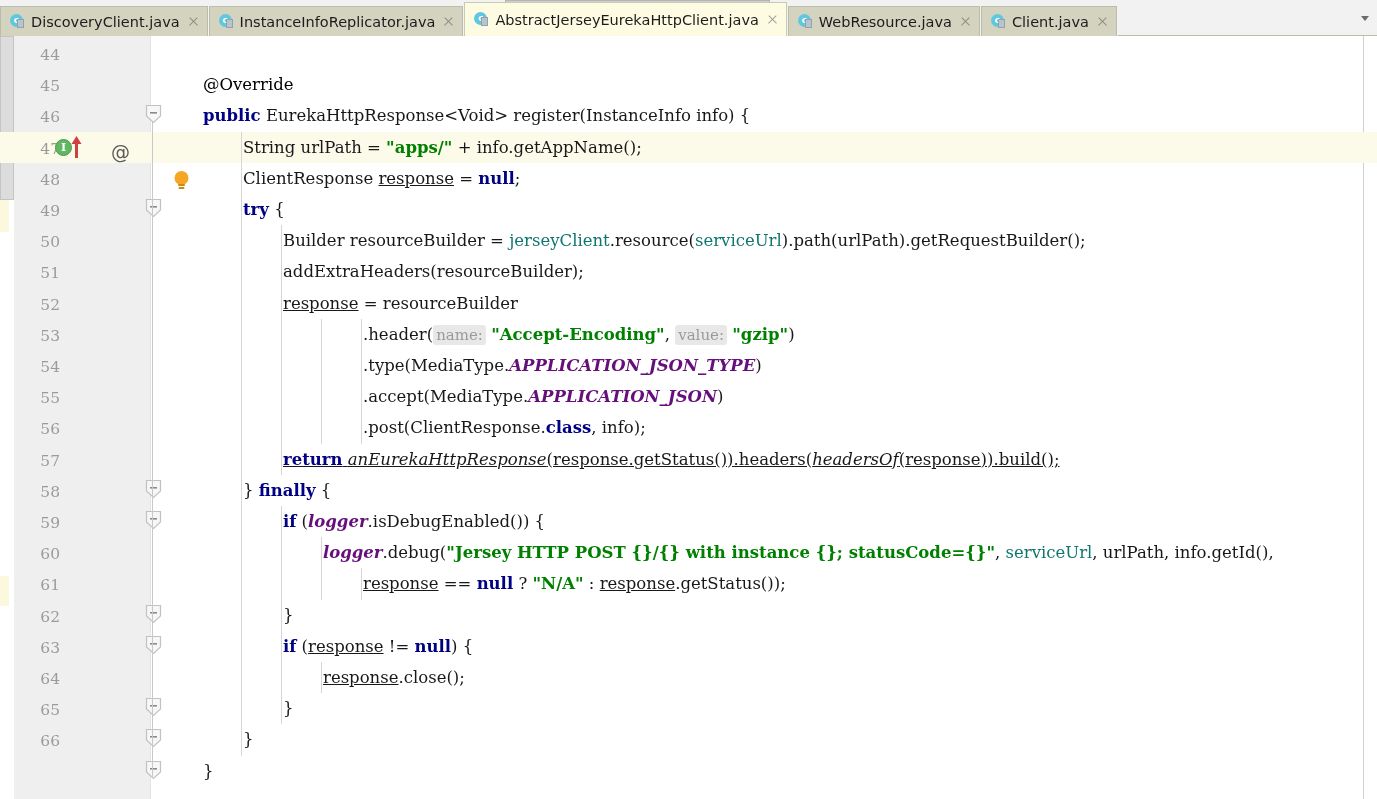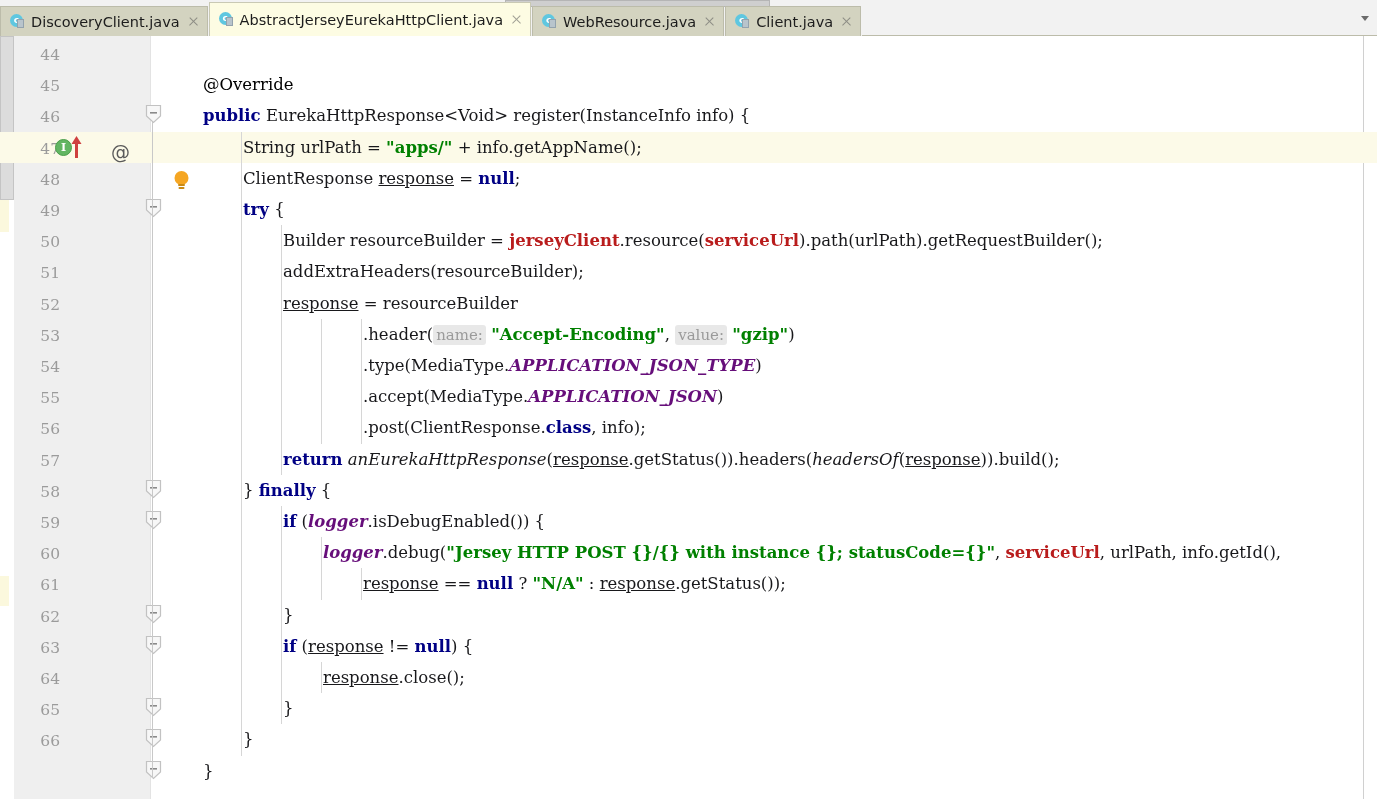--- a/index.html
+++ b/index.html
@@ -126,21 +126,21 @@
     font-family:"DejaVu Serif", serif;
     font-size:16.5px;
     color:#18181b;
     white-space:pre;
     letter-spacing:0px;
   }
   
   .kw{color:#000084;font-weight:bold;}
   .str{color:#008000;font-weight:bold;}
   .ann{color:#000000;}
-  .fld{color:#b91c1c;font-weight:bold;}
+  .fld{color:#0f766e;font-weight:normal;}
   .fld-i{color:#660e7a;font-weight:bold;font-style:italic;}
   .stat{color:#660e7a;font-style:italic;font-weight:bold;}
   .simp{color:#18181b;font-style:italic;}
   .und{text-decoration:underline;text-decoration-color:#18181b;}
   .hint{
     background:#e8e8e8;color:#9a9a9a;
     border-radius:3px;padding:1px 3px;font-size:15px;
     font-family:"DejaVu Serif", serif;
   }
 
@@ -187,20 +187,29 @@
   <div class="tabbar">
     <div class="tab-scroll-frag"></div>
     <div id="tabs-container" style="display:flex;align-items:flex-end;height:36px;">
         <div class="tab">
           <span class="ficon">
             <span class="sq"></span>
             <span class="cc">c</span>
             <span class="corner"></span>
           </span>
           <span class="tlabel">DiscoveryClient.java</span>
+          <span class="tclose"></span>
+        </div>
+        <div class="tab truncated">
+          <span class="ficon">
+            <span class="sq"></span>
+            <span class="cc">c</span>
+            <span class="corner"></span>
+          </span>
+          <span class="tlabel">InstanceInfoReplicator.java</span>
           <span class="tclose"></span>
         </div>
         <div class="tab active">
           <span class="ficon">
             <span class="sq"></span>
             <span class="cc">c</span>
             <span class="corner"></span>
           </span>
           <span class="tlabel">AbstractJerseyEurekaHttpClient.java</span>
           <span class="tclose"></span>
@@ -302,21 +311,21 @@
         <div class="lnum" style="left: 20px; top: 384.4px;">56</div>
         <div class="iguide" style="left: 241px; top: 376.4px; height: 31.2px;"></div>
         <div class="iguide" style="left: 281px; top: 376.4px; height: 31.2px;"></div>
         <div class="iguide" style="left: 321px; top: 376.4px; height: 31.2px;"></div>
         <div class="iguide" style="left: 361px; top: 376.4px; height: 31.2px;"></div>
         <div class="code" style="left: 363px; top: 382.4px;"><span>.post(ClientResponse.</span><span class="kw">class</span><span>, info);</span></div>
         <div class="row" style="top: 407.6px;"></div>
         <div class="lnum" style="left: 20px; top: 415.6px;">57</div>
         <div class="iguide" style="left: 241px; top: 407.6px; height: 31.2px;"></div>
         <div class="iguide" style="left: 281px; top: 407.6px; height: 31.2px;"></div>
-        <div class="code" style="left: 283px; top: 413.6px;"><span class="kw">return</span><span> </span><span class="simp">anEurekaHttpResponse</span><span>(</span><span class="und">response</span><span>.getStatus()).headers(</span><span class="simp">headersOf</span><span>(</span><span class="und">response</span><span>)).build();</span></div>
+        <div class="code" style="left: 283px; top: 413.6px; text-decoration: underline;"><span class="kw">return</span><span> </span><span class="simp">anEurekaHttpResponse</span><span>(</span><span class="und">response</span><span>.getStatus()).headers(</span><span class="simp">headersOf</span><span>(</span><span class="und">response</span><span>)).build();</span></div>
         <div class="row" style="top: 438.8px;"></div>
         <div class="lnum" style="left: 20px; top: 446.8px;">58</div>
         <div class="iguide" style="left: 241px; top: 438.8px; height: 31.2px;"></div>
         <div class="code" style="left: 243px; top: 444.8px;"><span>} </span><span class="kw">finally</span><span> {</span></div>
         <div class="row" style="top: 470px;"></div>
         <div class="lnum" style="left: 20px; top: 478px;">59</div>
         <div class="iguide" style="left: 241px; top: 470px; height: 31.2px;"></div>
         <div class="iguide" style="left: 281px; top: 470px; height: 31.2px;"></div>
         <div class="code" style="left: 283px; top: 476px;"><span class="kw">if</span><span> (</span><span class="fld-i">logger</span><span>.isDebugEnabled()) {</span></div>
         <div class="row" style="top: 501.2px;"></div>

